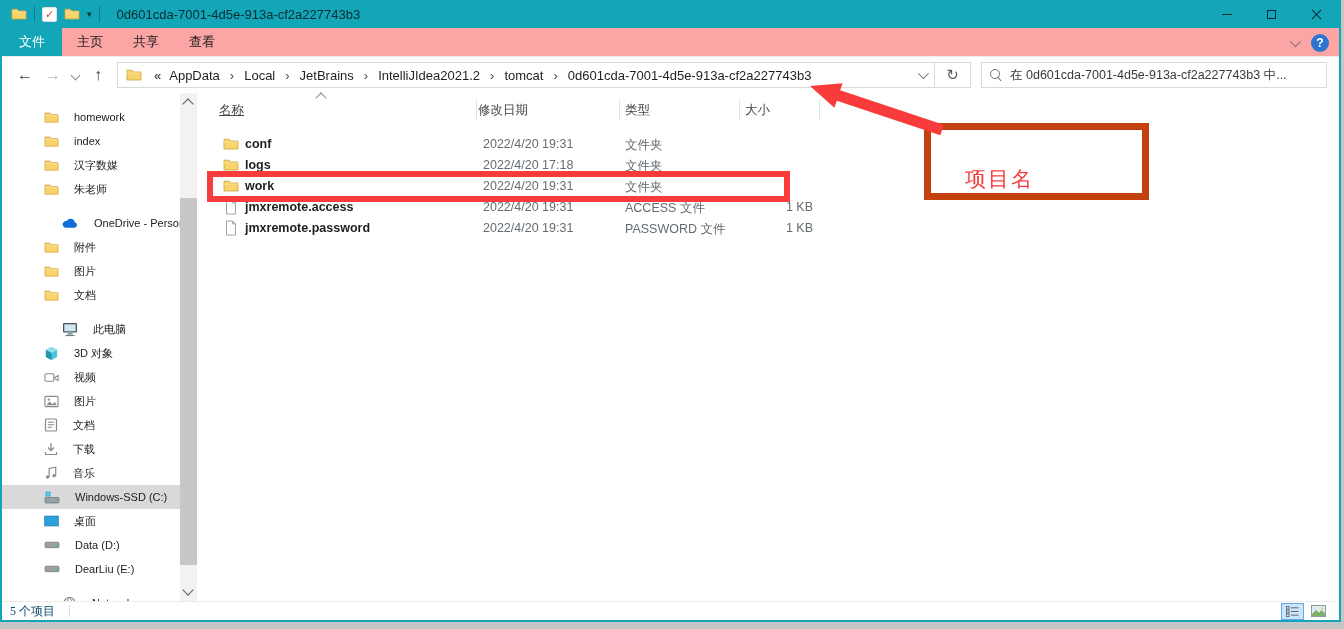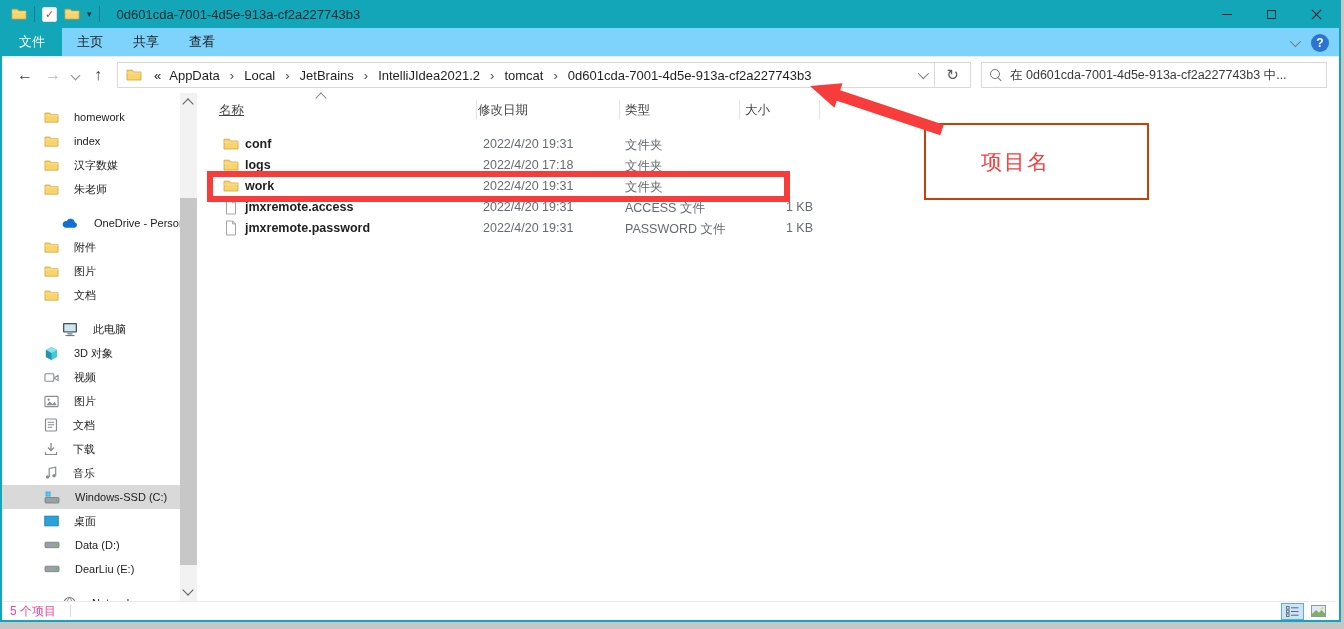--- a/index.html
+++ b/index.html
@@ -18,21 +18,21 @@
   .win-title { margin-left:10px; font-size:13px; color:#082b31; }
   .win-controls { margin-left:auto; display:flex; height:28px; }
   .win-btn { width:45px; height:28px; display:flex; align-items:center; justify-content:center; }
   .glyph-min { width:10px; height:1px; background:#082b31; }
   .glyph-max { width:9px; height:9px; border:1px solid #082b31; }
   .glyph-close { position:relative; width:11px; height:11px; }
   .glyph-close:before,.glyph-close:after { content:""; position:absolute; left:-1px; top:5px; width:13px; height:1px; background:#082b31; }
   .glyph-close:before { transform:rotate(45deg); } .glyph-close:after { transform:rotate(-45deg); }
 
   
-  .ribbon { height:29px; background:#7dd3fc; border-bottom:1px solid #ececec; display:flex; align-items:stretch; position:relative; }
+  .ribbon { height:29px; background:#fca5a5; border-bottom:1px solid #ececec; display:flex; align-items:stretch; position:relative; }
   .tab { padding:0 15px; font-size:13px; color:#1e1e1e; display:flex; align-items:center; }
   .tab.active { background:#13a6b8; color:#fff; padding:0 17px; }
   .ribbon-right { position:absolute; right:10px; top:0; height:29px; display:flex; align-items:center; gap:13px; }
   .chev-down { width:8px; height:8px; border-right:1.5px solid #777; border-bottom:1.5px solid #777; transform:rotate(45deg) translateY(-2px); }
   .help-btn { width:18px; height:18px; border-radius:50%; background:#2b74cf; color:#fff; font-size:12px; font-weight:bold;
               display:flex; align-items:center; justify-content:center; }
 
   
   .toolbar { height:36px; display:flex; align-items:center; padding:0 12px; background:#fff; }
   .navgrp { display:flex; align-items:center; gap:6px; margin-right:8px; }
@@ -80,28 +80,28 @@
   .frow span { position:absolute; top:3px; font-size:12.5px; white-space:nowrap; }
   .ricon { left:26px; top:2px !important; }
   .rname { left:48px; color:#1f1f1f;font-weight:bold; }
   .rdate { left:286px; color:#656c71; }
   .rtype { left:428px; color:#656c71; }
   .rsize { left:548px; width:68px; text-align:right; color:#656c71; }
 
   .work-box { position:absolute; left:10px; top:78px; width:583px; height:31px; border:6px solid #f83b3b; }
 
   
-  .anno-box { position:absolute; left:922px; top:123px; width:225px; height:77px; border:2px solid #c2410c;
-              display:flex; align-items:center;padding-left:21px; }
+  .anno-box { position:absolute; left:922px; top:123px; width:225px; height:77px; border:7px solid #c2410c;
+              display:flex; align-items:flex-end; }
   .anno-label { padding-left:34px; font-size:21px; color:#f83b3b; letter-spacing:2px; }
   .anno-arrow { position:absolute; left:780px; top:76px; width:185px; height:70px; }
 
   
   .statusbar { position:absolute; left:0; right:4px; bottom:0; height:19px; border-top:1px solid #ebebeb; background:#fff;
-               display:flex; align-items:center; font-size:12px; color:#ec4899; padding-left:8px; }
+               display:flex; align-items:center; font-size:12px; color:#0c4a6e; padding-left:8px;font-family:Liberation Serif, serif; }
   .status-sep { width:1px; height:12px; background:#dcdcdc; margin-left:14px; }
   .view-btns { margin-left:auto; display:flex; gap:3px; padding-right:5px; }
   .view-btn { width:23px; height:17px; display:flex; align-items:center; justify-content:center; border:1px solid transparent; }
   .view-btn.active { background:#cbe4fa; border-color:#66a7e8; }
 </style>
 </head>
 <body>
 
 <svg width="0" height="0" style="position:absolute">
   <defs>

